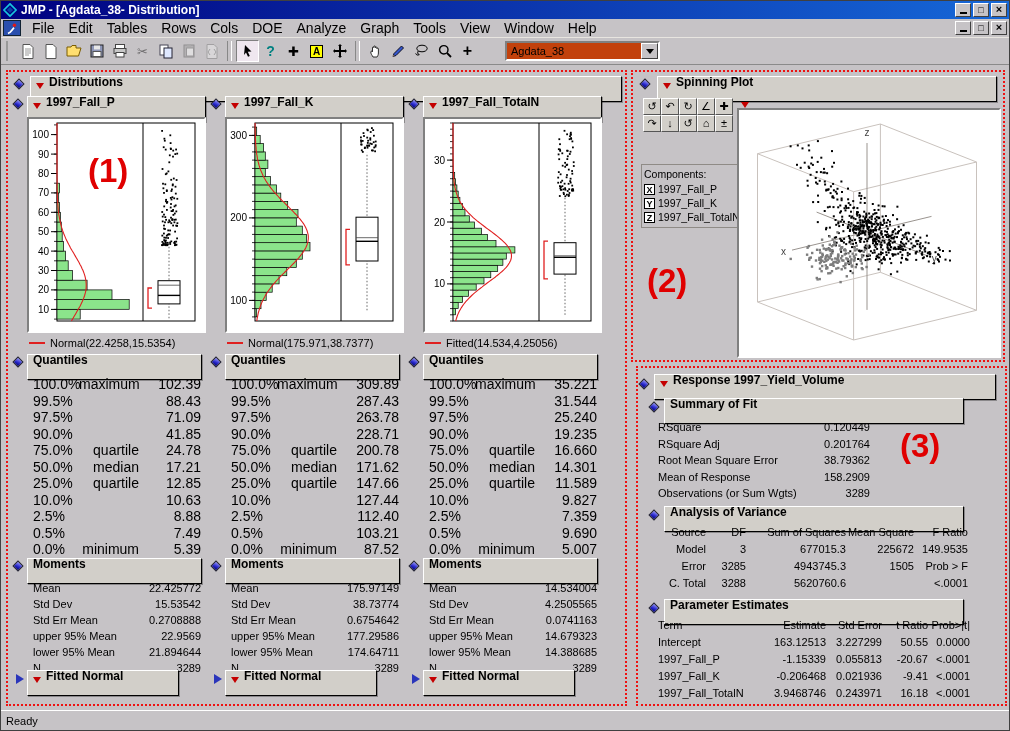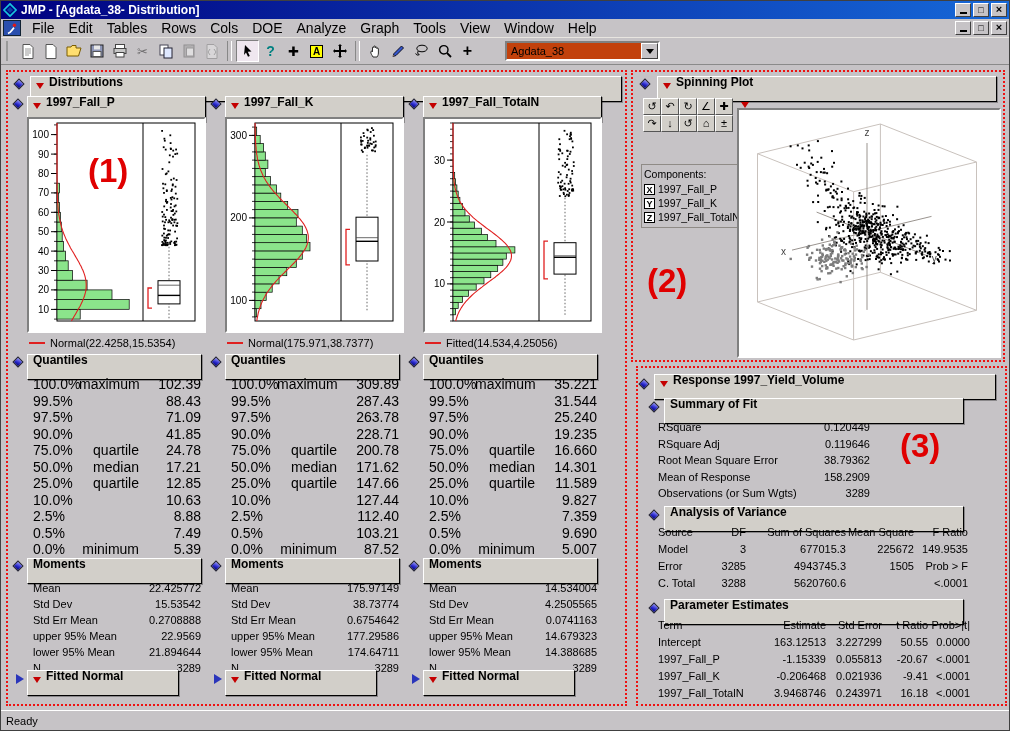--- a/index.html
+++ b/index.html
@@ -63,21 +63,21 @@
 .comp-label{margin-bottom:2px}
 .comp-item{display:flex;align-items:center;height:14px;gap:3px}
 .axbox{width:11px;height:11px;border:1px solid #000;background:#fff;font-size:9px;font-weight:bold;text-align:center;line-height:10px;flex:0 0 auto}
 .compname{font-size:10.5px;white-space:nowrap}
 .plot3d{position:absolute;left:104px;top:36px;width:264px;height:250px;background:#fff;border:2px solid;border-color:#808080 #fff #fff #808080}
 
 .srow{display:grid;grid-template-columns:150px 62px;height:16.5px;line-height:16.5px;font-size:11px;color:#000}
 .srow span:last-child{text-align:right}
 .arow{display:grid;grid-template-columns:48px 40px 100px 68px 54px;height:17px;line-height:17px;font-size:11px;color:#000}
 .arow span{text-align:right}
-.arow span:first-child{text-align:left}
+.arow span:first-child{text-align:right}
 .prow{display:grid;grid-template-columns:102px 66px 56px 46px 42px;height:17px;line-height:17px;font-size:11px;color:#000}
 .prow span{text-align:right}
 .prow span:first-child{text-align:left}
 #sum-rows{position:absolute;left:20px;top:51px;width:212px}
 #anova-table{position:absolute;left:20px;top:156px;width:310px}
 #param-table{position:absolute;left:20px;top:249px;width:312px}
 
 .annot{position:absolute;color:#e00000;font-weight:bold;font-size:33px}
 
 .statusbar{height:20px;background:#c6c3c6;border-top:1px solid #fff;display:flex;align-items:center;padding:0 5px;font-size:11px;color:#000}
@@ -1750,21 +1750,21 @@
       <div class="outline-btn" style="left:26px;top:30px;width:300px">
         <span class="obt">Summary of Fit</span>
       </div>
       <div id="sum-rows">
           <div class="srow">
             <span>RSquare</span>
             <span>0.120449</span>
           </div>
           <div class="srow">
             <span>RSquare Adj</span>
-            <span>0.119646</span>
+            <span>0.201764</span>
           </div>
           <div class="srow">
             <span>Root Mean Square Error</span>
             <span>38.79362</span>
           </div>
           <div class="srow">
             <span>Mean of Response</span>
             <span>158.2909</span>
           </div>
           <div class="srow">

